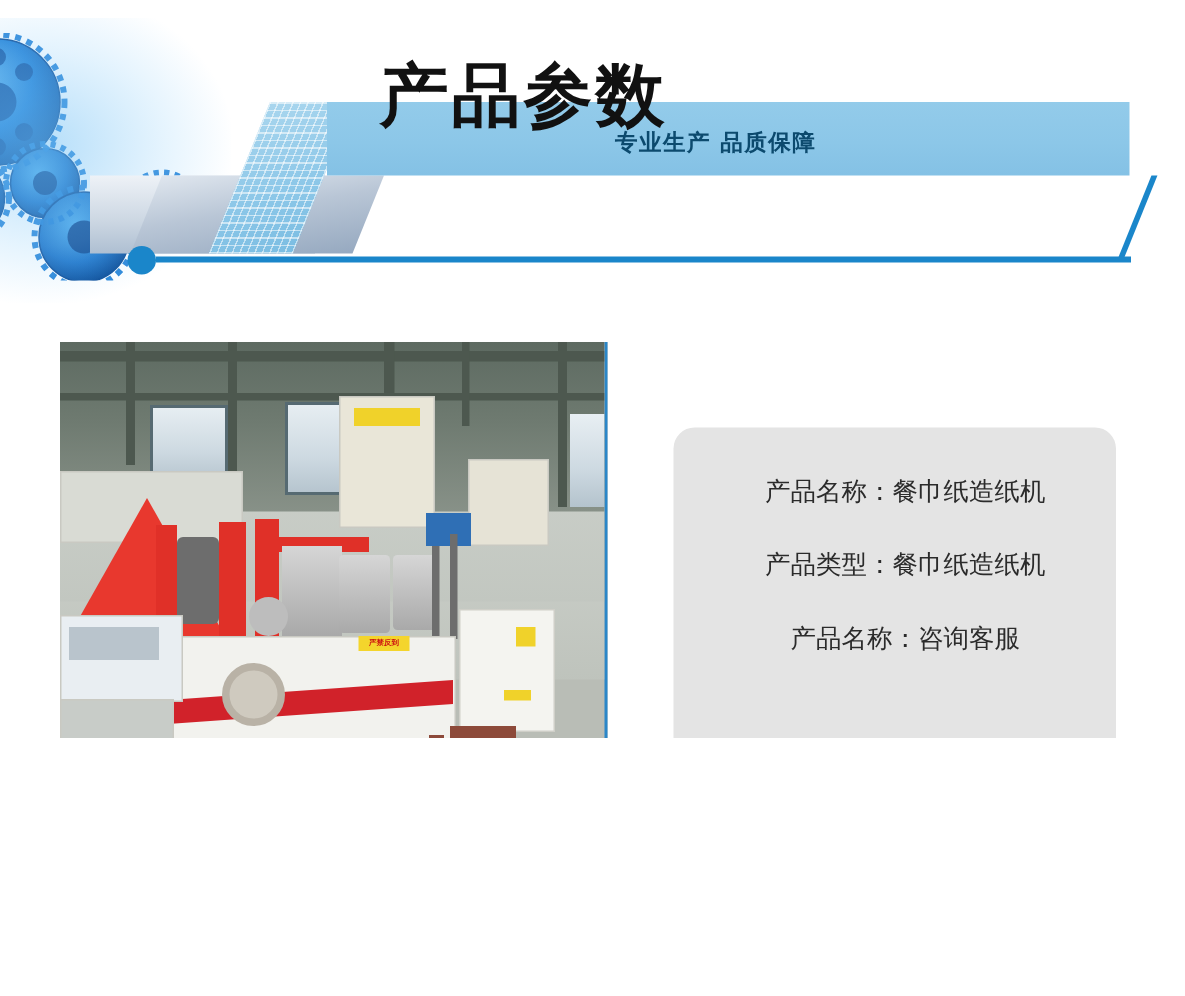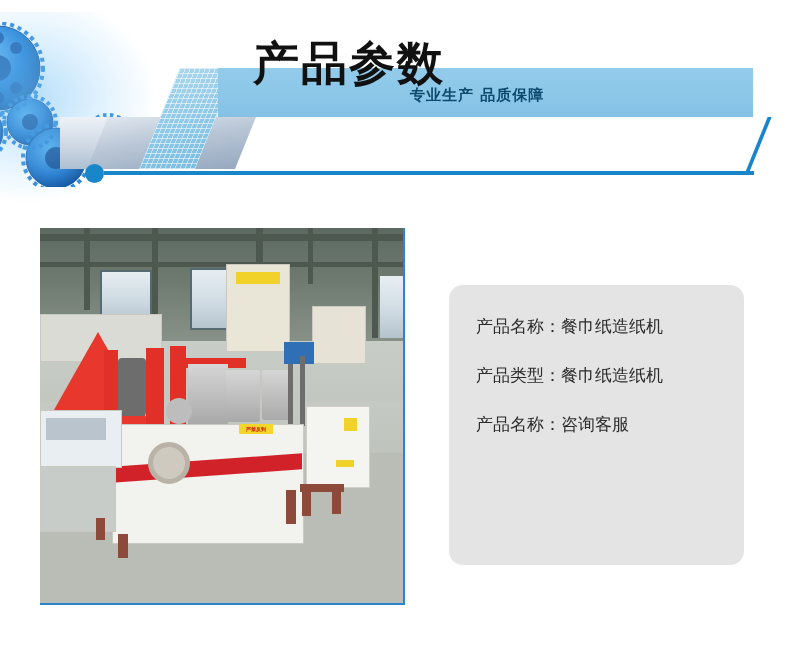--- a/index.html
+++ b/index.html
@@ -1,21 +1,21 @@
 <!DOCTYPE html>
 <html><head>
 <meta charset="utf-8">
 <style>
   html,body{margin:0;padding:0;}
   body{
     width:790px;height:664px;background:#ffffff;
     font-family:"Liberation Sans",sans-serif;
     overflow:hidden;position:relative;
   }
-  .page{position:relative;width:790px;height:664px;overflow:hidden;}
+  .page{position:relative;width:790px;height:492px;overflow:hidden;}
 
   
   .header{position:absolute;left:0;top:0;width:790px;height:200px;}
 
   
   .gears{position:absolute;left:-36px;top:22px;width:190px;height:165px;}
   .glow{position:absolute;left:-20px;top:-10px;width:210px;height:190px;
         background:radial-gradient(ellipse at 40% 45%, rgba(120,195,245,.55) 0%, rgba(150,210,250,.25) 45%, rgba(255,255,255,0) 72%);}
 
   
@@ -86,22 +86,22 @@
   .ph-wheel{position:absolute;border:5px solid #b9b2a6;border-radius:50%;background:#cfcabf;}
   .ph-cab{position:absolute;background:#f4f4f0;border:1px solid #cfcfc8;}
 
   
   .spec{
     position:absolute;left:449px;top:285px;width:295px;height:280px;
     background:#e4e4e4;border-radius:14px;
   }
   .spec-list{position:absolute;left:27px;top:18px;width:255px;}
   .spec-row{
-    font-family:Liberation Mono, monospace;
-    font-size:17px;color:#2b2b2b;line-height:49px;height:49px;white-space:nowrap;
+    font-family:Liberation Sans, sans-serif;
+    font-size:17px;color:#2b2b2b;line-height:49px;height:49px;white-space:nowrap;text-align:center;
   }
 </style>
 </head>
 <body>
 
 <div class="page">
 
   <div class="header">
 
     <div class="gears">

